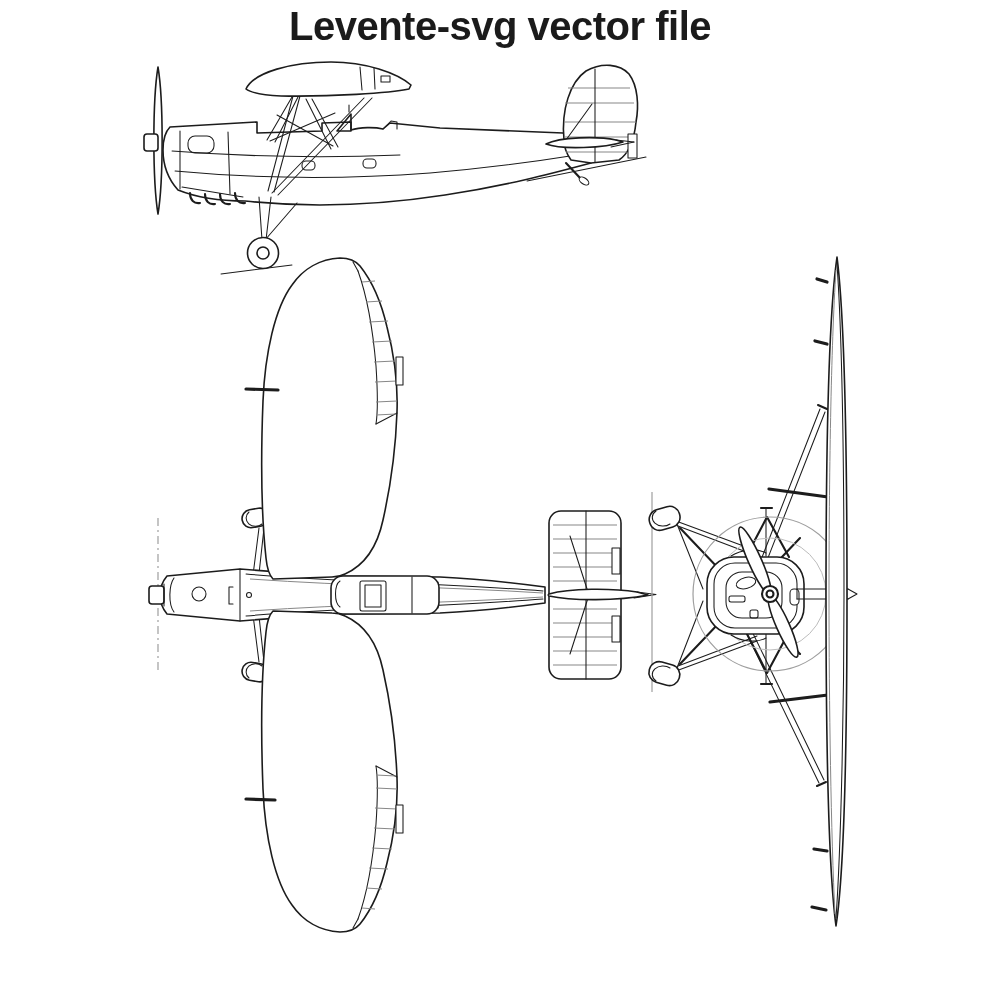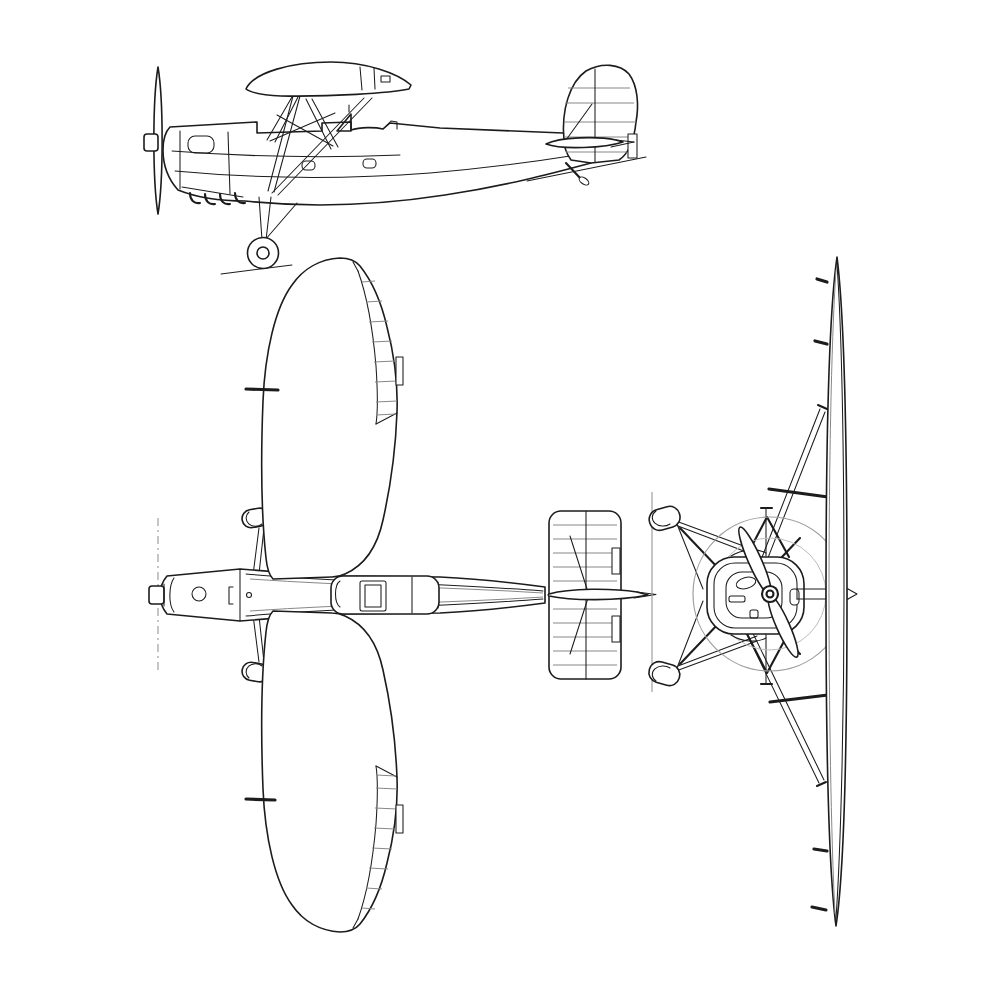--- a/index.html
+++ b/index.html
@@ -16,20 +16,21 @@
   .sw3{stroke-width:3.2;}
   .rib{stroke:#878787;stroke-width:1;fill:none;}
   .ref{stroke:#9e9e9e;stroke-width:1.2;fill:none;}
   .ref2{stroke:#bdbdbd;stroke-width:1;fill:none;}
   .dash{stroke-dasharray:8 4 2 4;}
 </style>
 </head>
 <body>
 
 <div class="canvas">
+  <h1 class="page-title">Levente-svg vector file</h1>
 
   <svg viewBox="0 0 1000 1000" width="1000" height="1000" aria-hidden="true">
 
     <g>
 
       <path class="ln thin" d="M221,274 L292,265"></path>
       <path class="ln thin" d="M527,181 L646,157"></path>
 
       <g>
         <path class="ln fillw" d="M170,127 L257,122 L257,133 L322,131 L322,123 L351,122 L351,130

